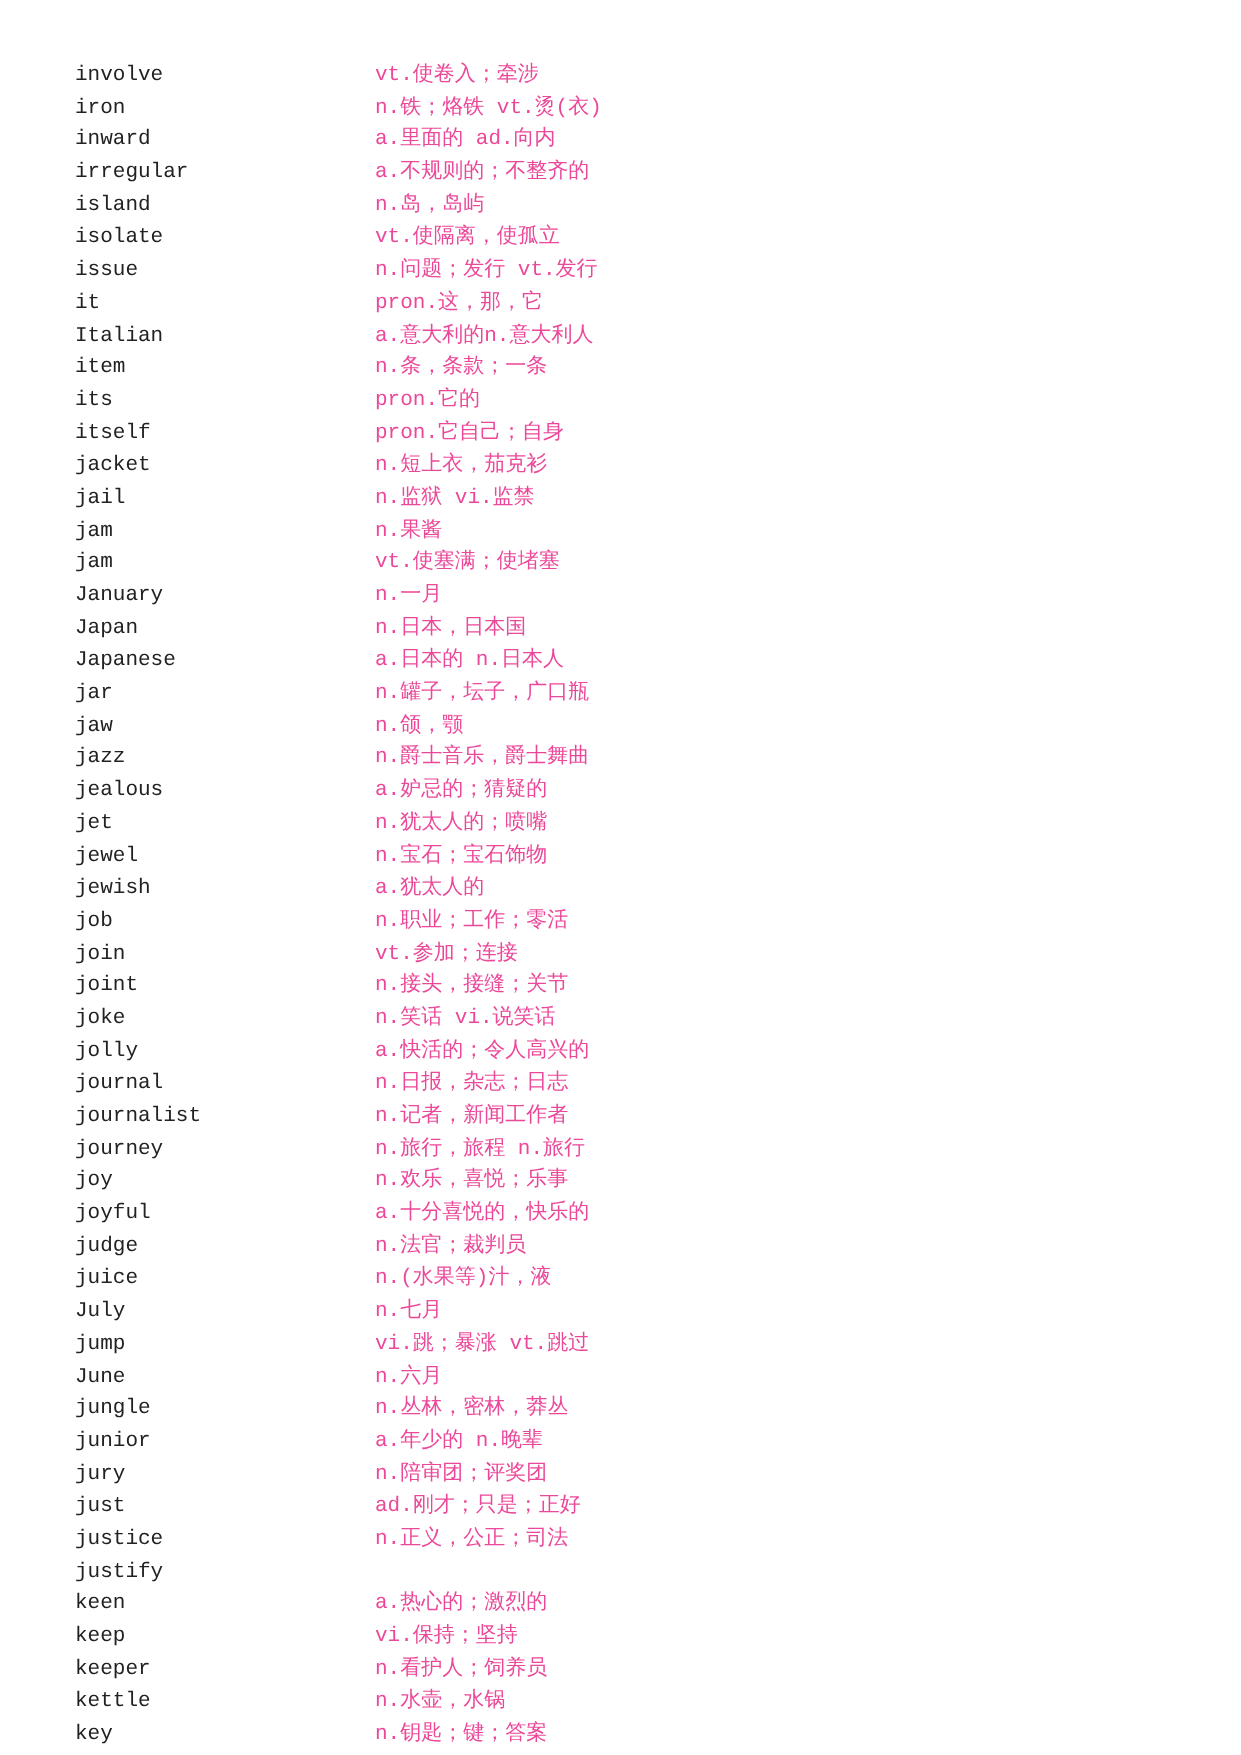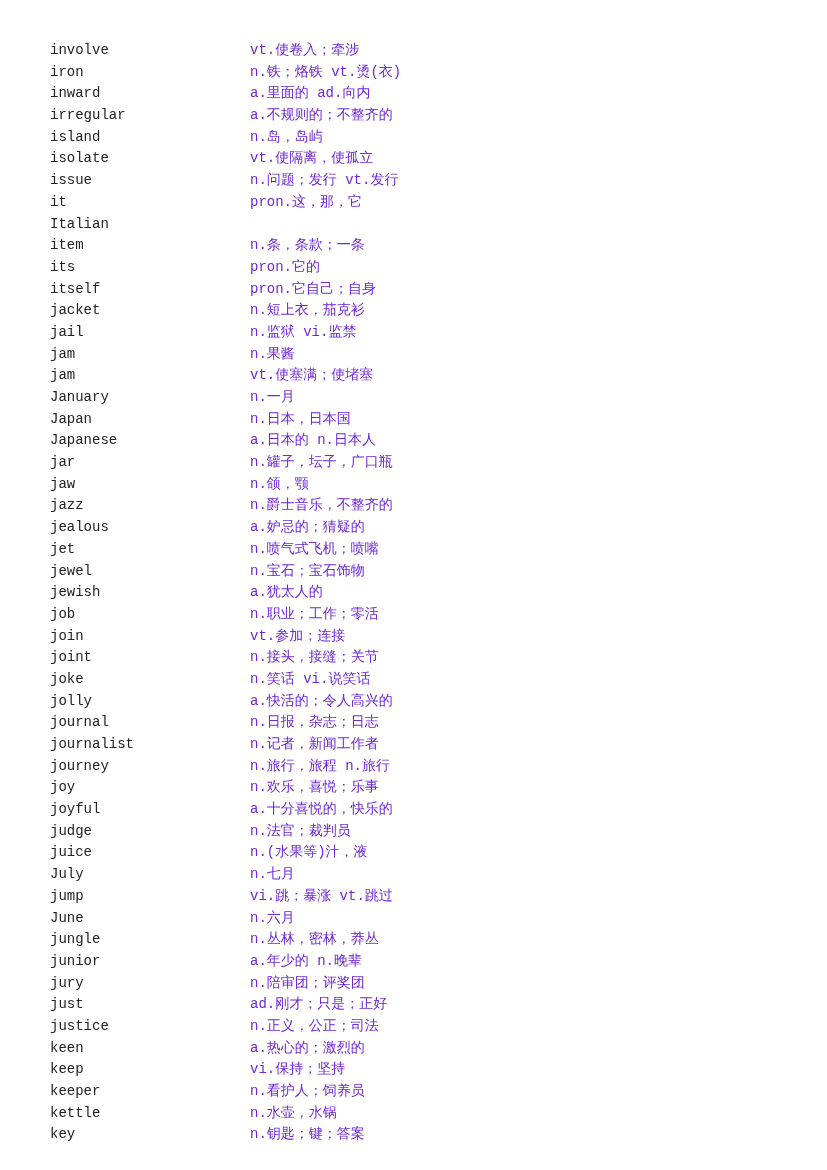--- a/index.html
+++ b/index.html
@@ -28,21 +28,21 @@
       min-width: 200px;
       width: 200px;
       font-family: 'Courier New', Courier, monospace;
       font-size: 14px;
       color: #222;
       flex-shrink: 0;
     }
     .dict-def {
       font-family: 'Courier New', Courier, monospace;
       font-size: 14px;
-      color: #6d28d9;
+      color: #ec4899;
       flex: 1;
     }
   </style>
 </head>
 <body>
 
 <div class="dictionary-table">
     <div class="dict-row">
       <span class="dict-word">involve</span>
       <span class="dict-def">vt.使卷入；牵涉</span>
@@ -70,20 +70,21 @@
     <div class="dict-row">
       <span class="dict-word">issue</span>
       <span class="dict-def">n.问题；发行 vt.发行</span>
     </div>
     <div class="dict-row">
       <span class="dict-word">it</span>
       <span class="dict-def">pron.这，那，它</span>
     </div>
     <div class="dict-row">
       <span class="dict-word">Italian</span>
+      <span class="dict-def">a.意大利的n.意大利人</span>
     </div>
     <div class="dict-row">
       <span class="dict-word">item</span>
       <span class="dict-def">n.条，条款；一条</span>
     </div>
     <div class="dict-row">
       <span class="dict-word">its</span>
       <span class="dict-def">pron.它的</span>
     </div>
     <div class="dict-row">
@@ -121,29 +122,29 @@
     <div class="dict-row">
       <span class="dict-word">jar</span>
       <span class="dict-def">n.罐子，坛子，广口瓶</span>
     </div>
     <div class="dict-row">
       <span class="dict-word">jaw</span>
       <span class="dict-def">n.颌，颚</span>
     </div>
     <div class="dict-row">
       <span class="dict-word">jazz</span>
-      <span class="dict-def">n.爵士音乐，不整齐的</span>
+      <span class="dict-def">n.爵士音乐，爵士舞曲</span>
     </div>
     <div class="dict-row">
       <span class="dict-word">jealous</span>
       <span class="dict-def">a.妒忌的；猜疑的</span>
     </div>
     <div class="dict-row">
       <span class="dict-word">jet</span>
-      <span class="dict-def">n.喷气式飞机；喷嘴</span>
+      <span class="dict-def">n.犹太人的；喷嘴</span>
     </div>
     <div class="dict-row">
       <span class="dict-word">jewel</span>
       <span class="dict-def">n.宝石；宝石饰物</span>
     </div>
     <div class="dict-row">
       <span class="dict-word">jewish</span>
       <span class="dict-def">a.犹太人的</span>
     </div>
     <div class="dict-row">
@@ -222,20 +223,21 @@
     </div>
     <div class="dict-row">
       <span class="dict-word">just</span>
       <span class="dict-def">ad.刚才；只是；正好</span>
     </div>
     <div class="dict-row">
       <span class="dict-word">justice</span>
       <span class="dict-def">n.正义，公正；司法</span>
     </div>
     <div class="dict-row">
+      <span class="dict-word">justify</span>
     </div>
     <div class="dict-row">
       <span class="dict-word">keen</span>
       <span class="dict-def">a.热心的；激烈的</span>
     </div>
     <div class="dict-row">
       <span class="dict-word">keep</span>
       <span class="dict-def">vi.保持；坚持</span>
     </div>
     <div class="dict-row">

